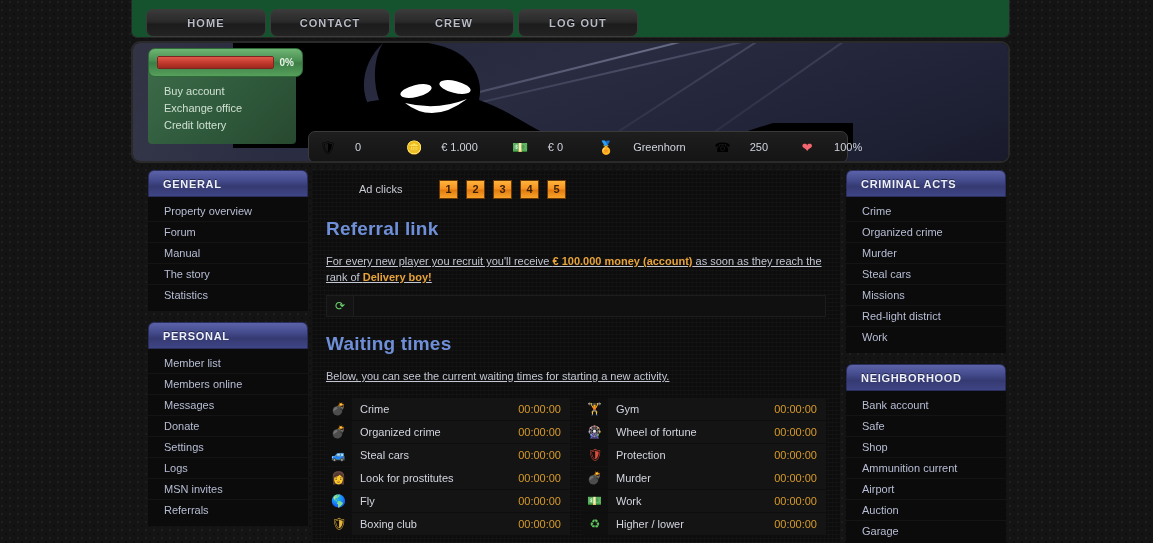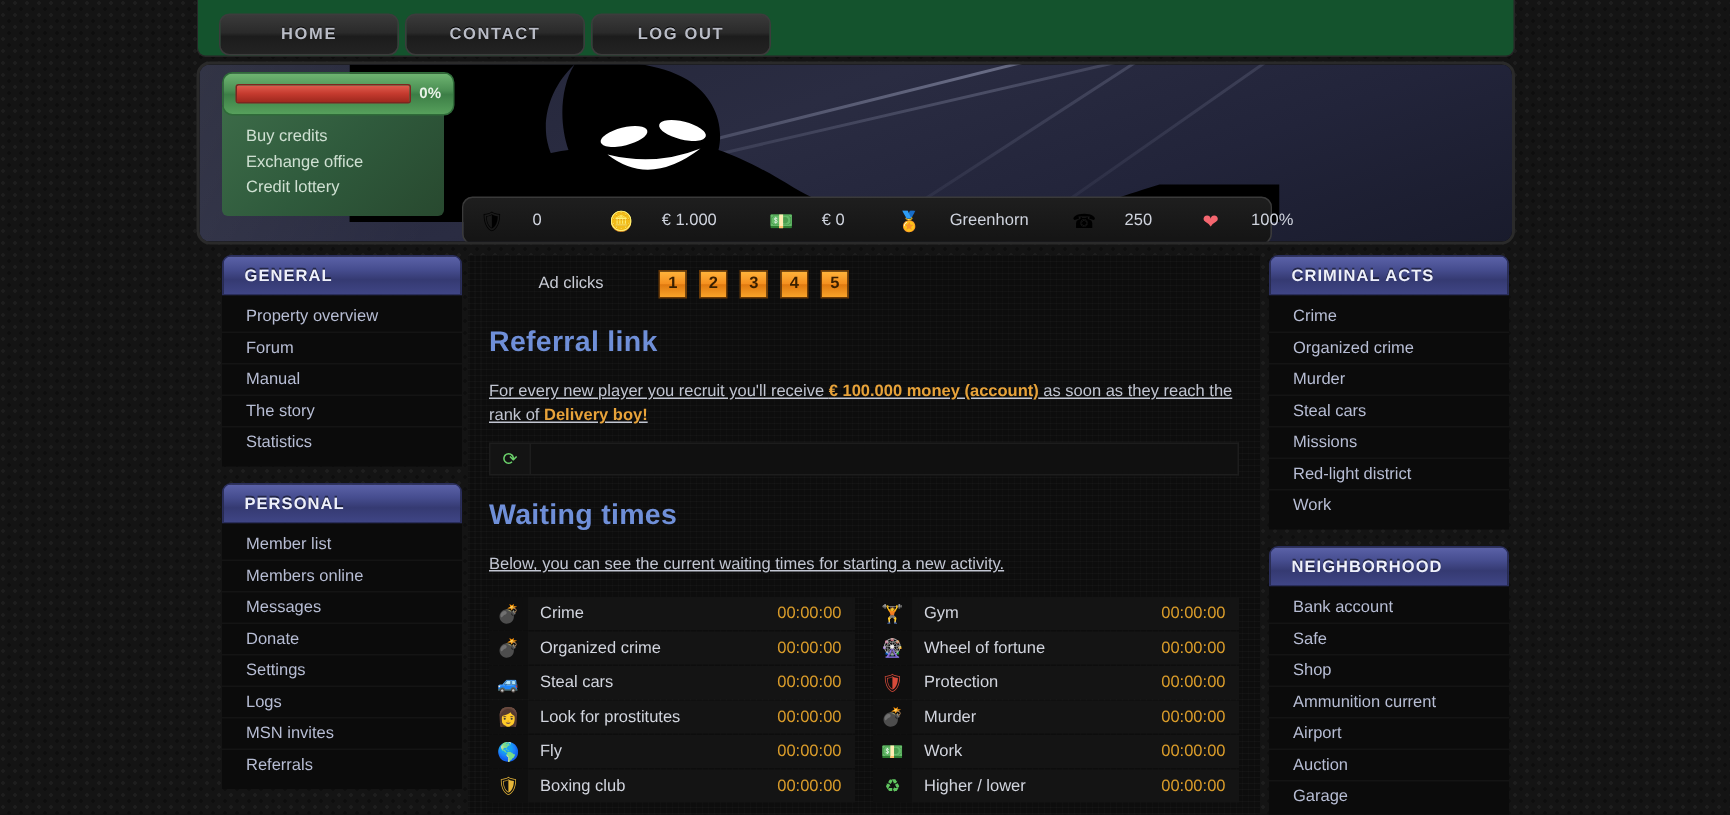--- a/index.html
+++ b/index.html
@@ -214,20 +214,21 @@
   }
   .wrow .nm { flex: 1; color: #d2d5de; font-size: 11px; padding-left: 8px; }
   .wrow .tm { color: #d89b2a; font-size: 11px; padding-right: 9px; font-family: "Liberation Sans", sans-serif; }
 </style>
 </head>
 <body>
 
 <div id="topnav">
     <div class="navbtn">HOME</div>
     <div class="navbtn">CONTACT</div>
+    <div class="navbtn">CREW</div>
     <div class="navbtn">LOG OUT</div>
   </div>
 
 <div id="banner-wrap">
   <div id="banner-bg">
     <div class="swoosh sw1"></div>
     <div class="swoosh sw2"></div>
     <div class="swoosh sw3"></div>
     <div class="swoosh sw4"></div>
     <div class="swoosh sw5"></div>
@@ -273,21 +274,21 @@
 </div>
 
 <div id="credits">
   <div id="credit-bar">
     <div id="credit-track">
       <div id="credit-fill" style="width: 100%;"></div>
     </div>
     <span id="credit-pct">0%</span>
   </div>
   <div id="credit-menu">
-    <a>Buy credits</a>
+    <a>Buy account</a>
     <a>Exchange office</a>
     <a>Credit lottery</a>
   </div>
 </div>
 
 <div class="col" id="leftcol">
   <div class="sect-head">GENERAL</div>
   <div class="sect-body">
     <a>Property overview</a>
     <a>Forum</a>

